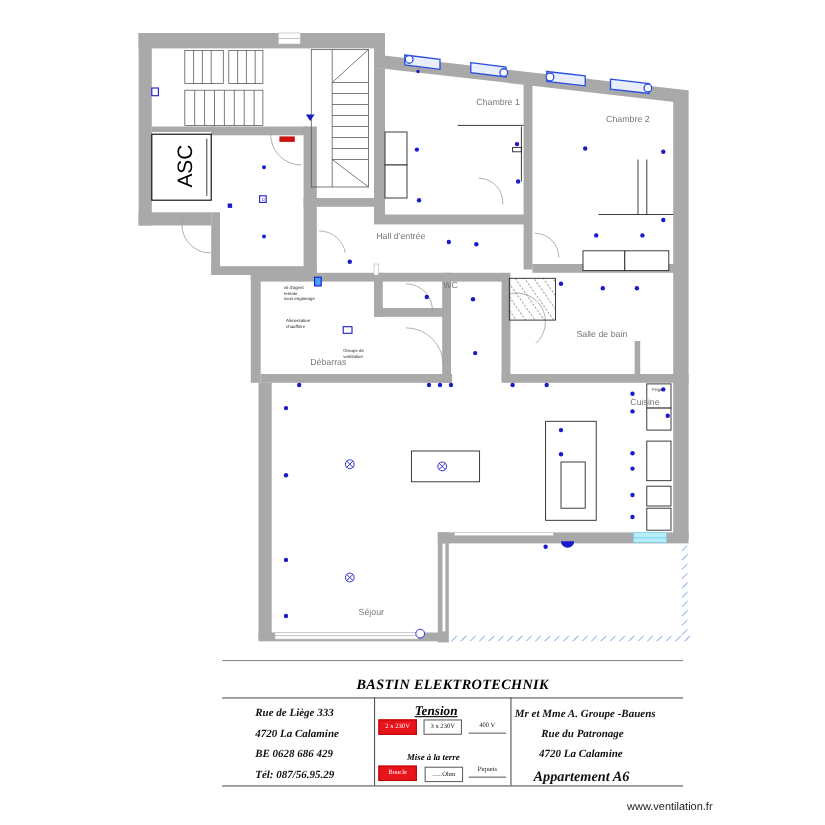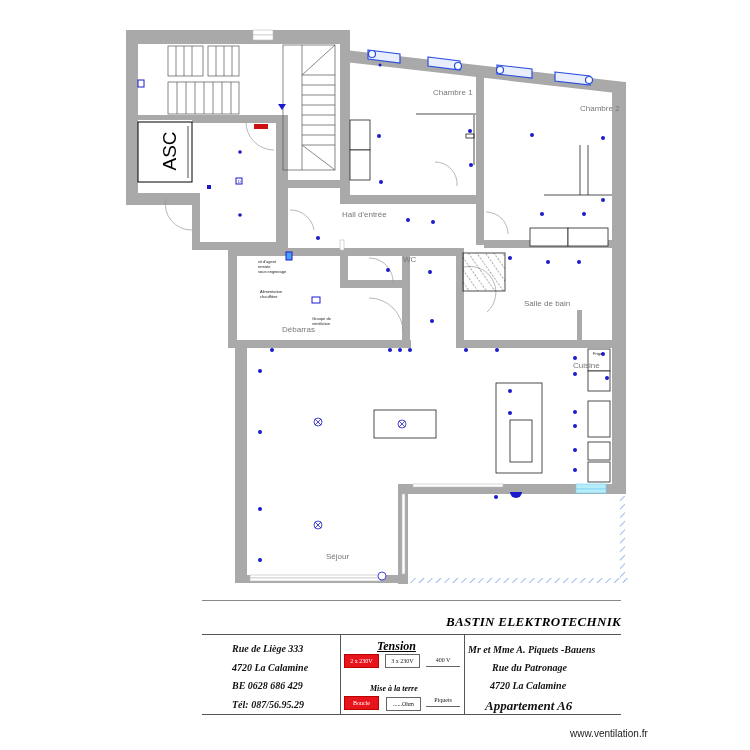--- a/index.html
+++ b/index.html
@@ -3,21 +3,21 @@
   <meta charset="utf-8">
   <style>
     html, body { margin: 0; padding: 0; background: #ffffff; }
     body { width: 750px; height: 750px; position: relative; overflow: hidden; font-family: "Liberation Sans", sans-serif; }
     #plan { position: absolute; left: 0; top: 0; width: 750px; height: 600px; }
     .room-label { position: absolute; font-family: "Liberation Sans", sans-serif; font-size: 8px; color: #777; white-space: nowrap; }
     .asc-label { position: absolute; font-family: "Liberation Sans", sans-serif; font-size: 19px; color: #000; transform: rotate(-90deg); transform-origin: center; }
     .small-note { position: absolute; font-family: "Liberation Sans", sans-serif; font-size: 4px; color: #222; line-height: 5px; }
     .cartouche { position: absolute; left: 202px; top: 600px; width: 419px; height: 118px; }
     .cart-top-line { position: absolute; left: 0; top: 0; width: 419px; height: 1px; background: #888; }
-    .cart-title { position: absolute; left: 0; top: 14px; width: 419px; text-align: right; font-family: "Liberation Serif", serif; font-weight: bold; font-style: italic; font-size: 13px; color: #000; letter-spacing: 0.3px; }
+    .cart-title { position: absolute; left: 0; top: 14px; width: 419px; text-align: center; font-family: "Liberation Serif", serif; font-weight: bold; font-style: italic; font-size: 13px; color: #000; letter-spacing: 0.3px; }
     .cart-mid-line { position: absolute; left: 0; top: 34px; width: 419px; height: 1px; background: #555; }
     .cart-bot-line { position: absolute; left: 0; top: 114px; width: 419px; height: 1px; background: #555; }
     .cart-vline { position: absolute; top: 34px; width: 1px; height: 80px; background: #555; }
     .addr { position: absolute; font-family: "Liberation Serif", serif; font-style: italic; font-weight: bold; font-size: 10px; color: #111; white-space: nowrap; text-align: right; }
     .tension-title { position: absolute; left: 138px; top: 39px; font-family: "Liberation Serif", serif; font-style: italic; font-weight: bold; font-size: 12px; text-decoration: underline; }
     .opt { position: absolute; font-family: "Liberation Serif", serif; font-size: 6px; height: 12px; line-height: 12px; text-align: center; border: 1px solid #666; background: #fff; color: #222; }
     .opt.active { background: #e8141c; color: #fff; border-color: #b00; }
     .opt.noborder { border: none; border-bottom: 1px solid #666; }
     .terre-title { position: absolute; left: 136px; top: 84px; font-family: "Liberation Serif", serif; font-style: italic; font-weight: bold; font-size: 8px; }
     .client { position: absolute; font-family: "Liberation Serif", serif; font-style: italic; font-weight: bold; font-size: 10px; white-space: nowrap; color: #111; }
@@ -236,21 +236,21 @@
       <line x1="315" y1="522" x2="321" y2="528"></line>
       <line x1="321" y1="522" x2="315" y2="528"></line>
     <circle cx="402" cy="424" r="4"></circle>
       <line x1="399" y1="421" x2="405" y2="427"></line>
       <line x1="405" y1="421" x2="399" y2="427"></line>
     <circle cx="382" cy="576" r="4" fill="#fff"></circle>
   </g>
 </svg>
 
 <span class="room-label" style="left:433px;top:88px;">Chambre 1</span>
-<span class="room-label" style="left:580px;top:104px;">Chambre 2</span>
+<span class="room-label" style="left:551px;top:104px;">Chambre 2</span>
 <span class="room-label" style="left:342px;top:210px;">Hall d'entrée</span>
 <span class="room-label" style="left:380px;top:255px;padding-left:23px;">WC</span>
 <span class="room-label" style="left:524px;top:299px;">Salle de bain</span>
 <span class="room-label" style="left:282px;top:325px;">Débarras</span>
 <span class="room-label" style="left:533px;top:361px;margin-left:40px;">Cuisine</span>
 <span class="room-label" style="left:326px;top:552px;">Séjour</span>
 
 <span class="asc-label" style="left:150px;top:140px;">ASC</span>
 
 <span class="small-note" style="left:260px;top:289px;width:40px;white-space:pre-line;">Alimentation
@@ -277,19 +277,19 @@
   <div class="tension-title" style="left:175px;">Tension</div>
   <div class="opt active" style="left:142px;top:54px;width:33px;">2 x 230V</div>
   <div class="opt" style="left:183px;top:54px;width:33px;">3 x 230V</div>
   <div class="opt noborder" style="left:224px;top:54px;width:34px;">400  V</div>
 
   <div class="terre-title" style="left:168px;">Mise à la terre</div>
   <div class="opt active" style="left:142px;top:96px;width:33px;">Boucle</div>
   <div class="opt" style="left:184px;top:97px;width:33px;">......Ohm</div>
   <div class="opt noborder" style="left:224px;top:94px;width:34px;">Piquets</div>
 
-  <div class="client" style="left:266px;top:44px;">Mr et Mme A. Piquets -Bauens</div>
+  <div class="client" style="left:266px;top:44px;">Mr et Mme A. Groupe -Bauens</div>
   <div class="client" style="left:290px;top:62px;">Rue du Patronage</div>
   <div class="client" style="left:288px;top:80px;">4720  La Calamine</div>
   <div class="client big" style="left:283px;top:98px;">Appartement A6</div>
 </div>
 
 <div class="watermark">www.ventilation.fr</div>
 
 </body></html>

